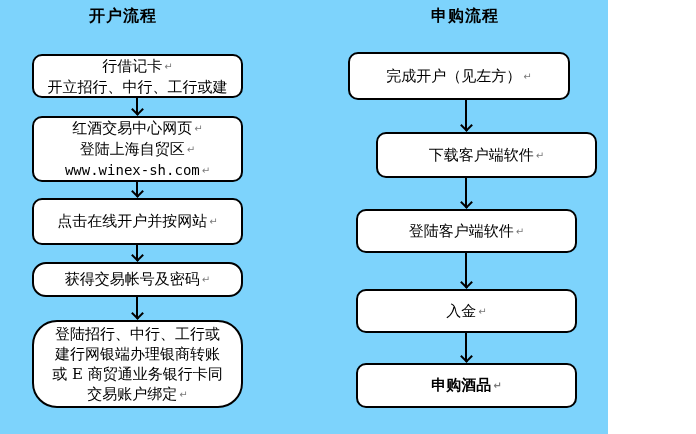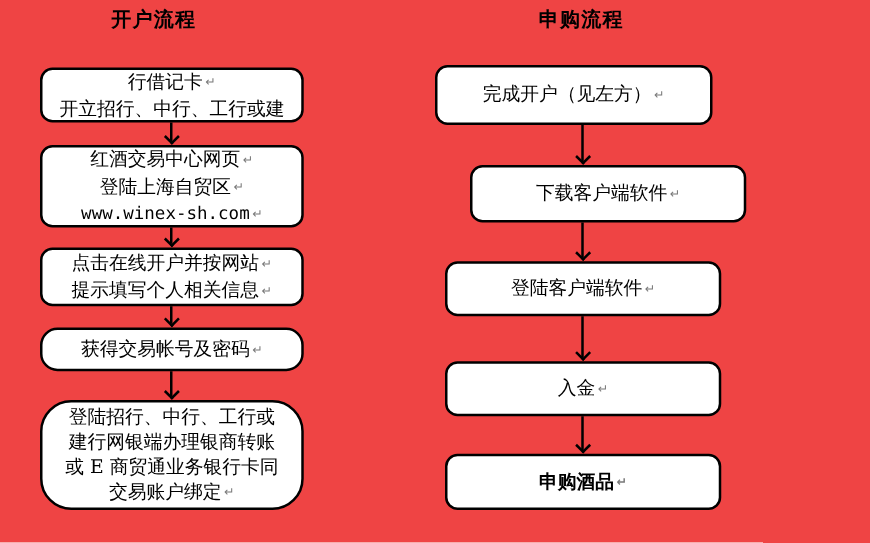--- a/index.html
+++ b/index.html
@@ -1,19 +1,19 @@
 <!DOCTYPE html>
 <html><head>
 <meta charset="utf-8">
 <style>
   html,body{margin:0;padding:0;background:#ffffff;}
   .canvas{
     position:relative;
-    width:696px;height:434px;
-    background:#ef4444;
+    width:608px;height:434px;
+    background:#7dd3fc;
     font-family:"DejaVu Serif","Liberation Serif",serif;
     color:#000;
     overflow:hidden;
   }
   .flow-title{
     position:absolute;
     font-size:16px;
     font-weight:bold;
     text-align:center;
     letter-spacing:1px;
@@ -86,21 +86,20 @@
     <div class="line mono"><span>www.winex-sh.com</span><span class="ret">↵</span></div>
   </div>
 
   <div class="arrow" style="left:137px;top:182px;height:16px;">
     <span class="shaft"></span>
     <span class="head"></span>
   </div>
 
   <div class="box" style="left:32px;top:198px;width:211px;height:47px;">
     <div class="line"><span>点击在线开户并按网站</span><span class="ret">↵</span></div>
-    <div class="line"><span>提示填写个人相关信息</span><span class="ret">↵</span></div>
   </div>
 
   <div class="arrow" style="left:137px;top:245px;height:17px;">
     <span class="shaft"></span>
     <span class="head"></span>
   </div>
 
   <div class="box" style="left:32px;top:262px;width:211px;height:35px;border-radius:14px;">
     <div class="line"><span>获得交易帐号及密码</span><span class="ret">↵</span></div>
   </div>

